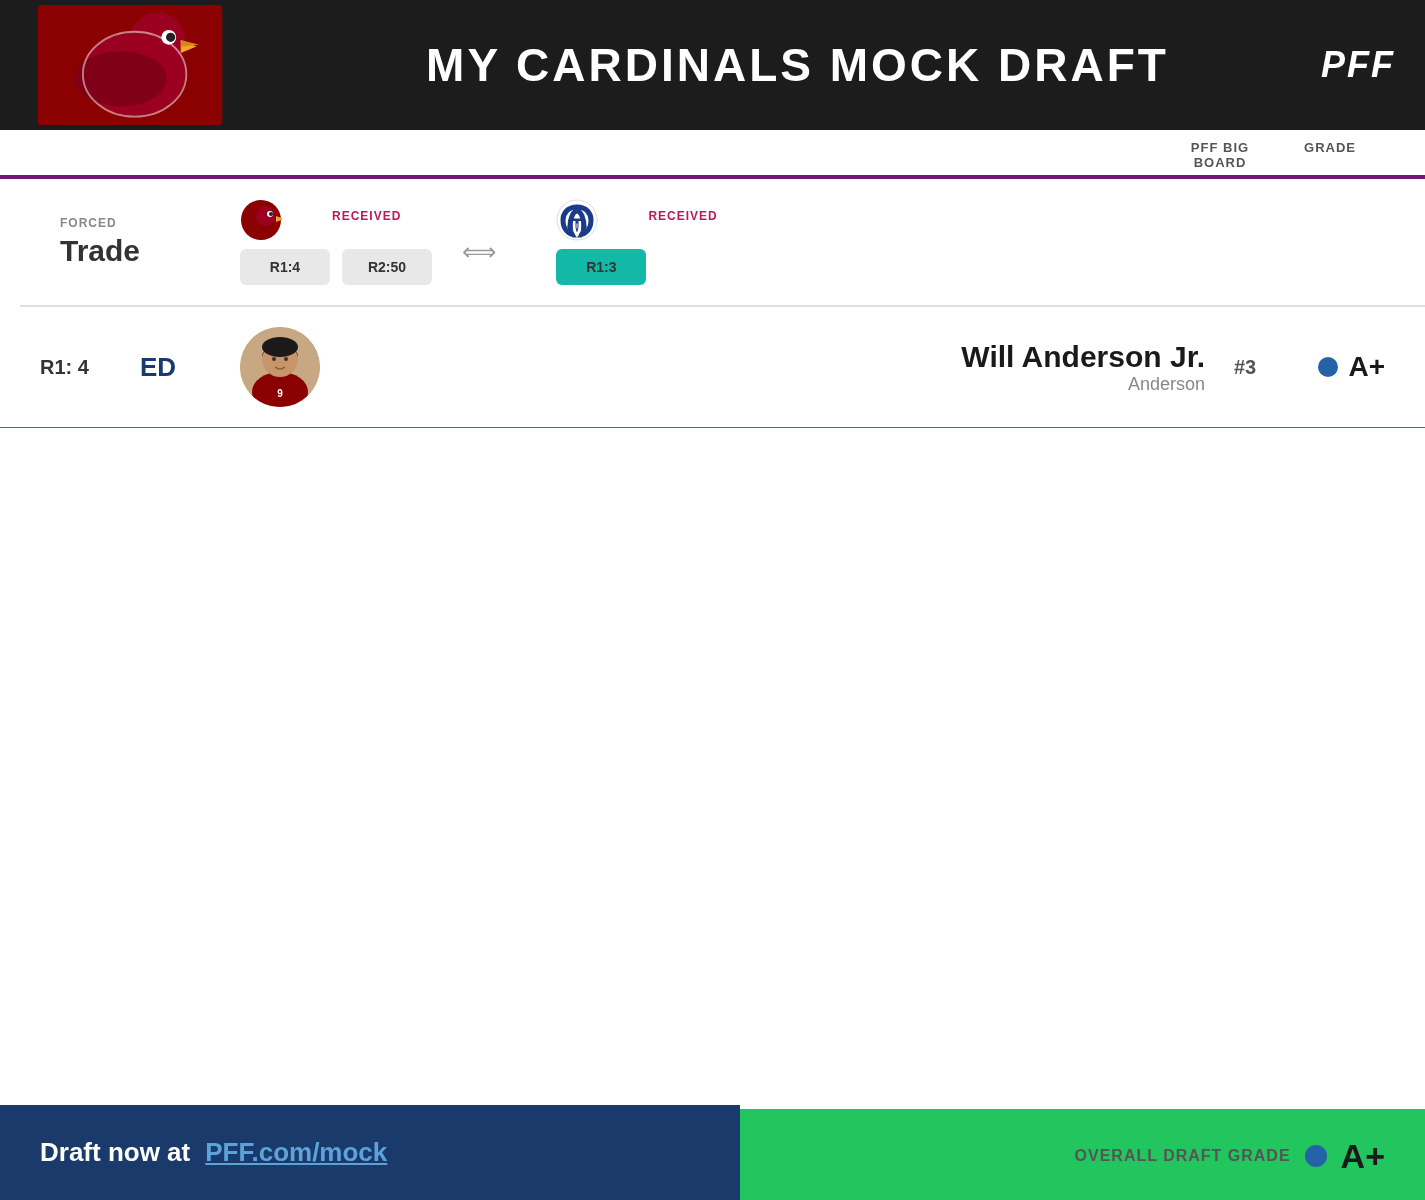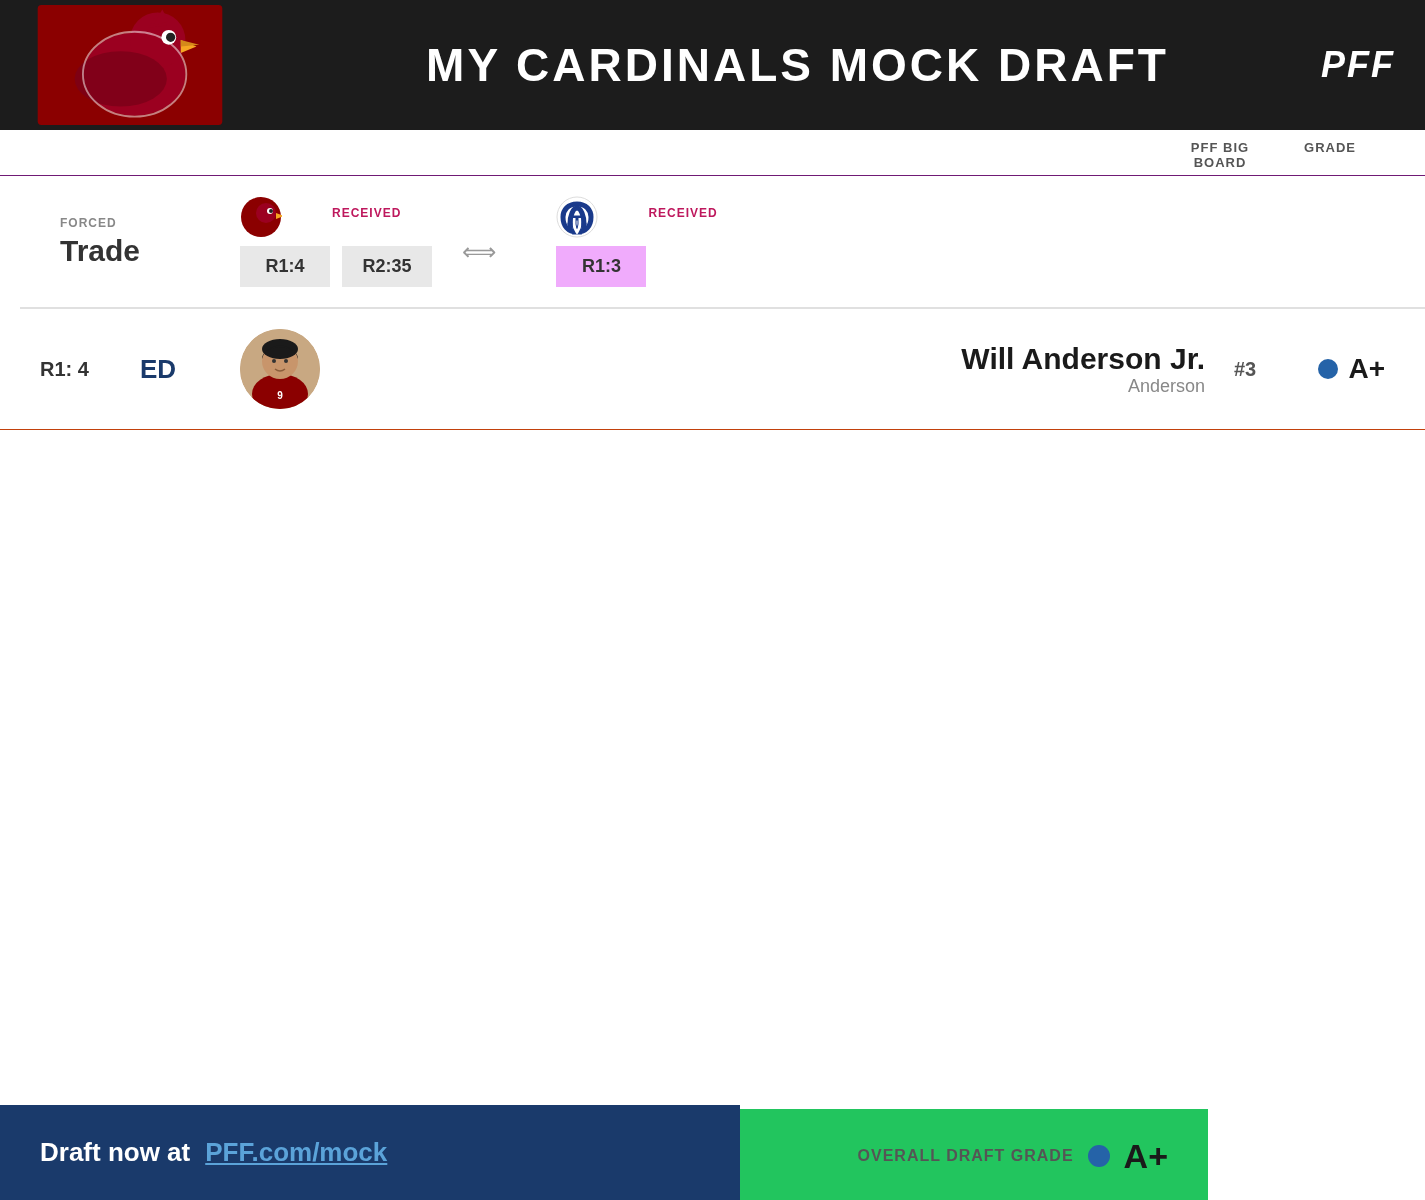--- a/index.html
+++ b/index.html
@@ -54,21 +54,21 @@
       font-weight: 900;
       font-style: italic;
       letter-spacing: 2px;
     }
 
     
     .col-headers {
       display: flex;
       justify-content: flex-end;
       padding: 10px 40px 5px 40px;
-      border-bottom: 1px solid #701a75;
+      border-bottom: 4px solid #701a75;
     }
     .col-header-item {
       font-size: 13px;
       font-weight: 700;
       color: #555;
       letter-spacing: 1px;
       text-transform: uppercase;
       width: 110px;
       text-align: center;
     }
@@ -122,30 +122,30 @@
     }
     .team-logo-circle {
       width: 42px;
       height: 42px;
       display: flex;
       align-items: center;
       justify-content: center;
     }
     .pick-badge {
       background: #e8e8e8;
-      border-radius: 0;
+      border-radius: 6px;
       padding: 10px 20px;
-      font-size: 18px;
+      font-size: 14px;
       font-weight: 700;
       color: #333;
       min-width: 90px;
       text-align: center;
     }
     .pick-badge.highlighted {
-      background: #f0abfc;
+      background: #14b8a6;
     }
 
     .trade-arrow {
       font-size: 24px;
       color: #999;
       margin: 0 30px;
       margin-top: 20px;
     }
 
     
@@ -226,21 +226,21 @@
       font-size: 28px;
       font-weight: 900;
       color: #1a1a1a;
     }
 
     
     .footer {
       position: fixed;
       bottom: 0;
       left: 0;
-      width: 1208px;
+      width: 1425px;
       height: 95px;
       display: flex;
       align-items: center;
       border-radius: 23px;
     }
     .footer-left {
       background: #1a3a6b;
       width: 740px;
       height: 100%;
       display: flex;
@@ -345,21 +345,21 @@
           <polygon points="26,7 22,14 30,12" fill="#9B0020"></polygon>
           <circle cx="30" cy="15" r="3" fill="#fff"></circle>
           <circle cx="31" cy="15" r="2" fill="#222"></circle>
           <polygon points="36,17 44,20 36,23" fill="#F5A623"></polygon>
         </svg>
       </div>
       <span class="received-label">RECEIVED</span>
     </div>
     <div class="team-row">
       <div class="pick-badge">R1:4</div>
-      <div class="pick-badge">R2:35</div>
+      <div class="pick-badge">R2:50</div>
     </div>
   </div>
 
   <div class="trade-arrow">⟺</div>
 
   <div class="trade-team-block">
     <div style="display:flex; align-items:center; margin-bottom:8px;">
 
       <div class="team-logo-circle">
         <svg viewBox="0 0 42 42" width="42" height="42">

